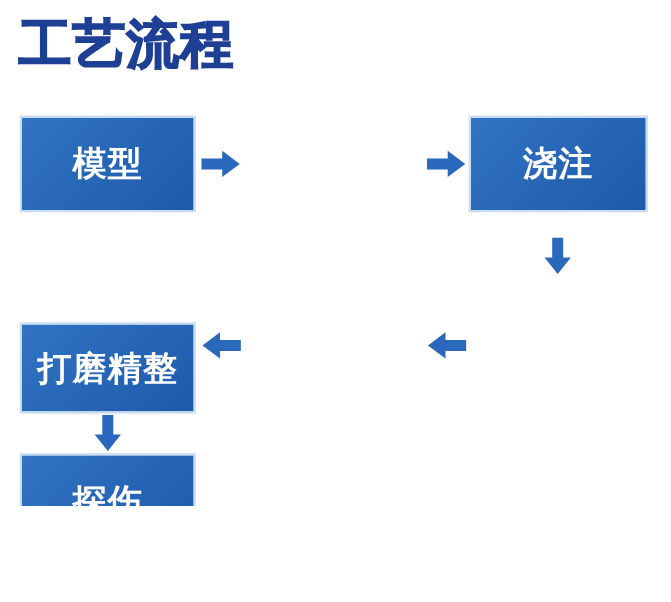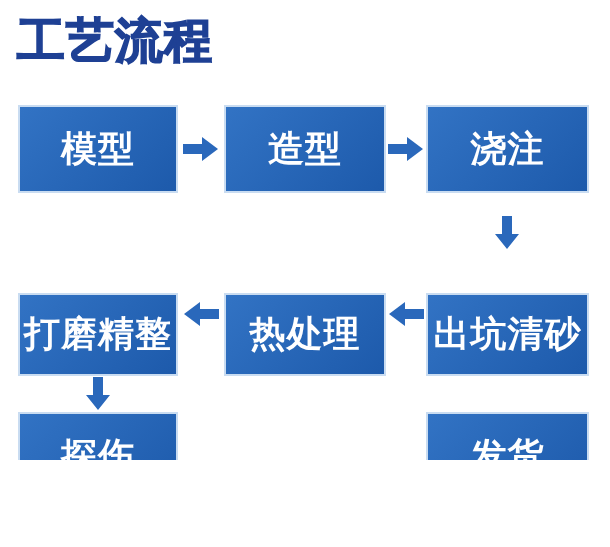--- a/index.html
+++ b/index.html
@@ -35,21 +35,21 @@
     -webkit-text-stroke: 1.5px var(--title);
   }
   .flow-box {
     position: absolute;
     background: linear-gradient(135deg, var(--box-gradient-start) 0%, var(--box-gradient-end) 100%);
     border: 2px solid var(--box-border);
     display: flex;
     align-items: center;
     justify-content: center;
     color: var(--box-text);
-    font-size: 36px;
+    font-size: 31px;
     font-weight: 700;
     letter-spacing: 1px;
     white-space: nowrap;
   }
   .c1 { left: 18px;  width: 160px; }
   .c2 { left: 224px; width: 162px; }
   .c3 { left: 426px; width: 163px; }
   .r1 { top: 105px; height: 88px; }
   .r2 { top: 273px; height: 83px; margin-top: 20px; }
   .r3 { top: 412px; height: 88px; }
@@ -70,23 +70,20 @@
   <div class="page-title">工艺流程</div>
 
   <div class="flow-box c1 r1">
     <span>模型</span>
   </div>
   <span class="arrow ah" style="left:183px; top:135px;">
     <svg width="36" height="28" viewBox="0 0 36 28">
         <path d="M0 9 H19 V2 L35 14 L19 26 V19 H0 Z"></path>
       </svg>
   </span>
-  <div class="flow-box c2 r1">
-    <span>造型</span>
-  </div>
   <span class="arrow ah" style="left:388px; top:135px;">
     <svg width="36" height="28" viewBox="0 0 36 28">
         <path d="M0 9 H19 V2 L35 14 L19 26 V19 H0 Z"></path>
       </svg>
   </span>
   <div class="flow-box c3 r1">
     <span>浇注</span>
   </div>
 
   <span class="arrow av" style="left:493px; top:216px;">
@@ -96,48 +93,39 @@
   </span>
 
   <div class="flow-box c1 r2">
     <span>打磨精整</span>
   </div>
   <span class="arrow ah" style="left:183px; top:300px;">
     <svg width="36" height="28" viewBox="0 0 36 28">
         <path d="M36 9 H17 V2 L1 14 L17 26 V19 H36 Z"></path>
       </svg>
   </span>
-  <div class="flow-box c2 r2">
-    <span>热处理</span>
-  </div>
   <span class="arrow ah" style="left:388px; top:300px;">
     <svg width="36" height="28" viewBox="0 0 36 28">
         <path d="M36 9 H17 V2 L1 14 L17 26 V19 H36 Z"></path>
       </svg>
   </span>
-  <div class="flow-box c3 r2">
-    <span>出坑清砂</span>
-  </div>
 
   <span class="arrow av" style="left:84px; top:377px;">
     <svg width="28" height="34" viewBox="0 0 28 34">
         <path d="M9 0 V18 H2 L14 33 L26 18 H19 V0 Z"></path>
       </svg>
   </span>
 
   <div class="flow-box c1 r3">
     <span>探伤</span>
   </div>
   <span class="arrow ah" style="left:183px; top:466px;">
     <svg width="36" height="28" viewBox="0 0 36 28">
         <path d="M0 9 H19 V2 L35 14 L19 26 V19 H0 Z"></path>
       </svg>
   </span>
   <span class="arrow ah" style="left:388px; top:466px;">
     <svg width="36" height="28" viewBox="0 0 36 28">
         <path d="M0 9 H19 V2 L35 14 L19 26 V19 H0 Z"></path>
       </svg>
   </span>
-  <div class="flow-box c3 r3">
-    <span>发货</span>
-  </div>
 
 </div>
 
 </body></html>

